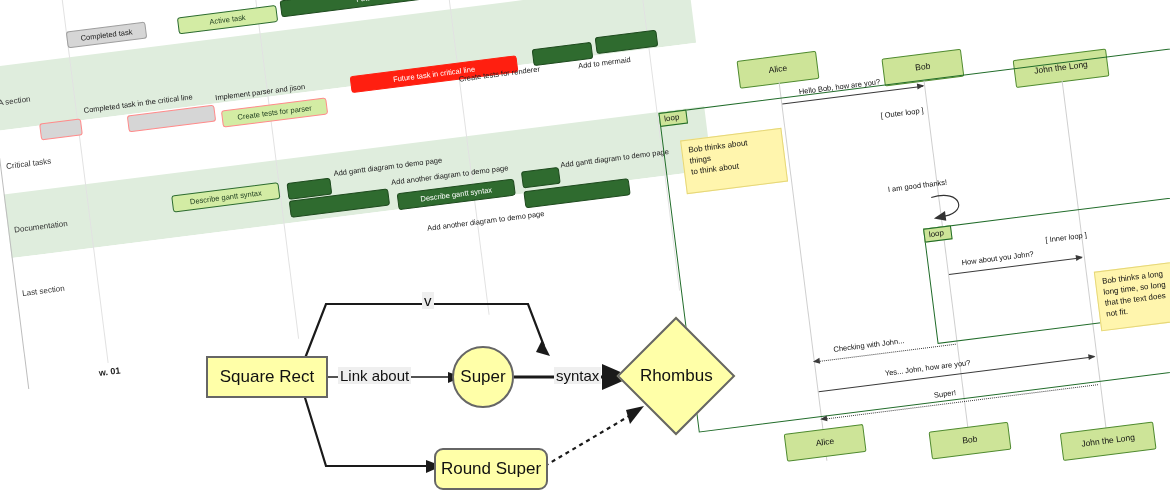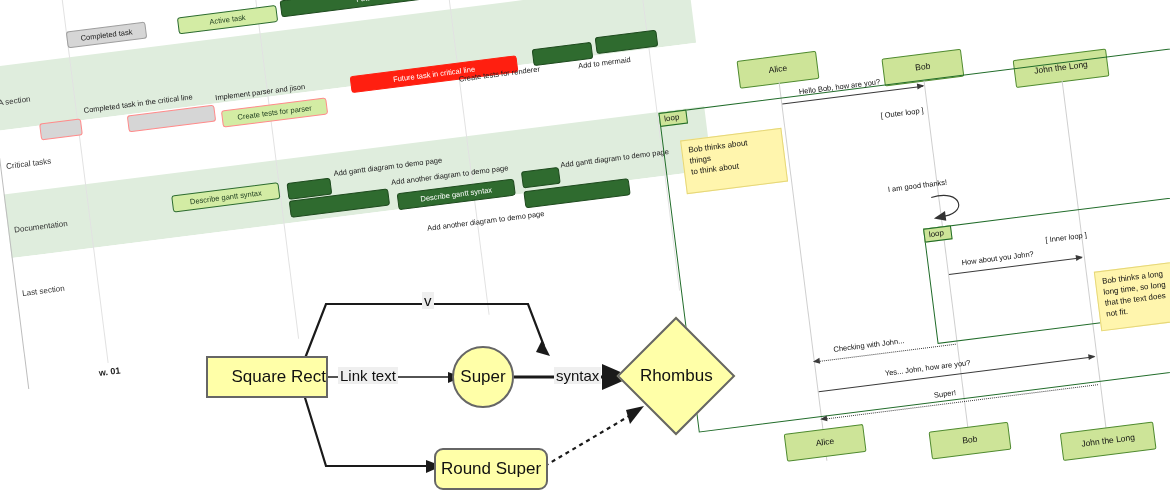--- a/index.html
+++ b/index.html
@@ -46,21 +46,21 @@
            font-size:8px;color:#111;padding:1px 7px 2px 4px;}
   .looplabel{position:absolute;font-size:7.5px;color:#111;white-space:nowrap;}
   .note{position:absolute;background:#fff5ad;border:1px solid #e6d77a;
         font-size:8px;color:#111;line-height:11px;padding:4px 6px;box-sizing:border-box;
         white-space:pre-line;}
 
   
   #flow-wrap{position:absolute;left:186px;top:288px;width:580px;height:209px;}
   .node{position:absolute;background:#ffffa8;border:2.5px solid #666;box-sizing:border-box;
         font-size:17px;color:#111;display:flex;align-items:center;justify-content:center;}
-  .node.sq{border-radius:0;justify-content:flex-end;}
+  .node.sq{border-radius:0;}
   .node.rr{border-radius:9px;}
   .node.circ{border-radius:50%;}
   .node.rh{transform:rotate(45deg);}
   .node.rh span{transform:rotate(-45deg);display:block;}
   .flabel{position:absolute;font-size:15px;color:#111;background:#efefef;
           padding:0 2px;white-space:nowrap;}
 </style>
 </head>
 <body>
 
@@ -208,18 +208,18 @@
     <div class="node circ" style="left:266px;top:58px;width:62px;height:62px;">
         <span>Super</span>
       </div>
     <div class="node rh" style="left:448px;top:46px;width:84px;height:84px;">
         <span>Rhombus</span>
       </div>
     <div class="node rr" style="left:248px;top:160px;width:114px;height:42px;">
         <span>Round Super</span>
       </div>
 
-    <div class="flabel" style="left:152px;top:79px;">Link text</div>
+    <div class="flabel" style="left:152px;top:79px;">Link about</div>
     <div class="flabel" style="left:368px;top:79px;">syntax</div>
     <div class="flabel" style="left:236px;top:4px;">v</div>
   </div>
 
 </div>
 
 </body></html>

